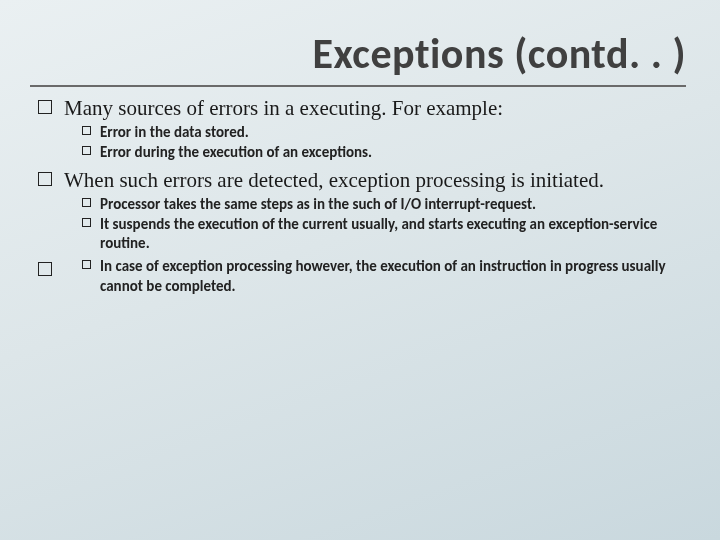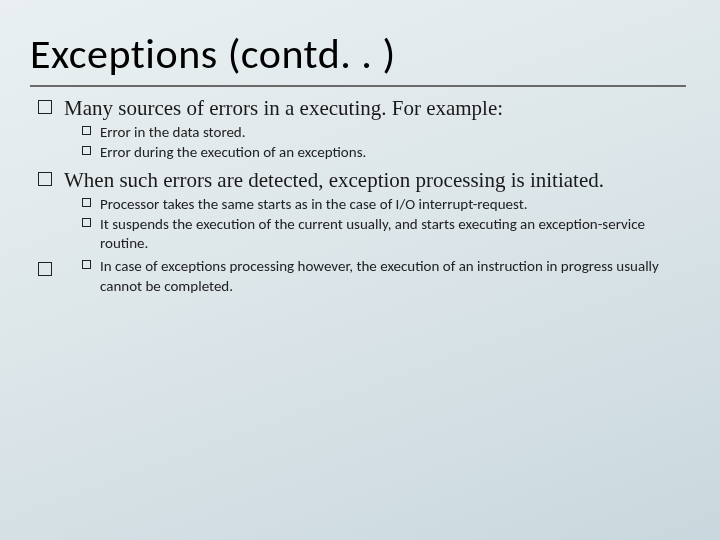--- a/index.html
+++ b/index.html
@@ -16,24 +16,25 @@
     padding:28px 34px 24px 30px;
   }
   .title-wrap{
     border-bottom:2px solid #6a6a6a;
     padding-bottom:6px;
     margin-bottom:8px;
   }
   .title{
     font-family:Calibri,Arial,sans-serif;
     font-size:42px;
-    font-weight:400;
-    color:#000000;
+    font-weight:700;
+    color:#404040;
     margin:0;
     letter-spacing:0.5px;
+    text-align:right;
   }
   .lvl1{
     list-style:none;
     padding:0;
     margin:0 0 0 8px;
   }
   .lvl1>li{
     font-size:21px;
     line-height:1.25;
     margin:2px 0 0 0;
@@ -45,20 +46,21 @@
     position:absolute;
     left:0;top:5px;
     width:14px;height:14px;
     border:1.5px solid #222;
     box-sizing:border-box;
   }
   .lvl2{
     list-style:none;
     padding:0;
     margin:2px 0 4px 18px;
+    font-weight:bold;
   }
   .lvl2>li{
     font-family:Calibri,Arial,sans-serif;
     font-size:15px;
     line-height:1.28;
     margin:1px 0;
     padding-left:18px;
     position:relative;
     color:#222;
   }
@@ -83,23 +85,23 @@
     <li>
       <span>Many sources of errors in a executing. For example:</span>
       <ul class="lvl2">
         <li>Error in the data stored.</li>
         <li>Error during the execution of an exceptions.</li>
       </ul>
     </li>
     <li>
       <span>When such errors are detected, exception processing is initiated.</span>
       <ul class="lvl2">
-        <li>Processor takes the same starts as in the case of I/O interrupt-request.</li>
+        <li>Processor takes the same steps as in the such of I/O interrupt-request.</li>
         <li>It suspends the execution of the current usually, and starts executing an exception-service routine.</li>
       </ul>
     </li>
     <li>
       <ul class="lvl2">
-        <li>In case of exceptions processing however, the execution of an instruction in progress usually cannot be completed.</li>
+        <li>In case of exception processing however, the execution of an instruction in progress usually cannot be completed.</li>
       </ul>
     </li>
   </ul>
 </div>
 
 </body></html>

